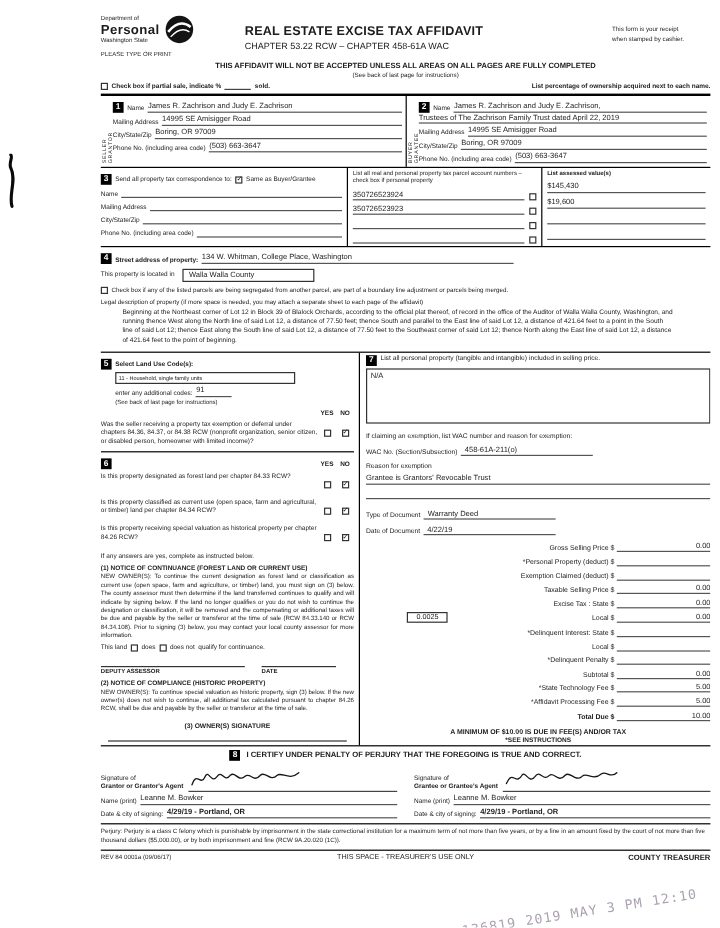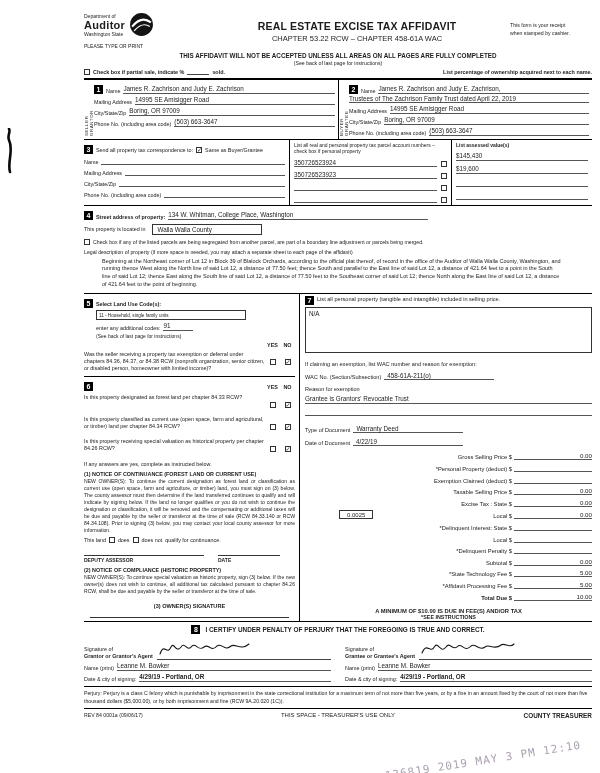--- a/index.html
+++ b/index.html
@@ -9,21 +9,21 @@
   .form { position:absolute; left:84px; top:12px; width:508px; }
 
   
   .header { display:flex; align-items:flex-start; }
   .hdr-left { width:120px; }
   .logo-row { display:flex; align-items:center; gap:4px; }
   .dept1 { font-size:5px; }
   .dept2 { font-size:11px; font-weight:bold; letter-spacing:0.3px; }
   .dept3 { font-size:5px; }
   .type-print { font-size:5px; margin-top:6px; }
-  .hdr-center { flex:1; text-align:center; padding-top:8px; }
+  .hdr-center { flex:1; padding-top:8px; }
   .title { font-size:10.5px; font-weight:bold; letter-spacing:0.2px; }
   .subtitle { font-size:7.5px; margin-top:2px; }
   .hdr-right { width:82px; font-size:5.2px; padding-top:10px; line-height:1.5; }
 
   .warning { text-align:center; font-size:6.3px; font-weight:bold; margin-top:3px; }
   .seeback { text-align:center; font-size:5.2px; margin-top:1px; }
   .partial-row { display:flex; align-items:center; font-size:5.4px; margin-top:3px; gap:3px; }
   .partial-row .spacer { flex:1; }
   .wline { display:inline-block; width:22px; border-bottom:1px solid #444; height:6px; }
 
@@ -128,21 +128,21 @@
   <path d="M8 44 C5 34 12 22 7 12 C5 8 9 3 7 1" stroke="#0a0a0a" stroke-width="2.6" fill="none" stroke-linecap="round"></path>
 </svg>
 
 <div class="form">
 
   <div class="header">
     <div class="hdr-left">
       <div class="logo-row">
         <div class="logo-text">
           <div class="dept1">Department of</div>
-          <div class="dept2">Auditor</div>
+          <div class="dept2">Personal</div>
           <div class="dept3">Washington State</div>
         </div>
         <svg width="25" height="25" viewBox="0 0 24 24">
           <circle cx="12" cy="12" r="11" fill="#141414"></circle>
           <path d="M3 14 Q12 3 21 10" stroke="#fff" stroke-width="2" fill="none"></path>
           <path d="M5 18 Q13 9 20 14" stroke="#fff" stroke-width="1.1" fill="none"></path>
         </svg>
       </div>
       <div class="type-print">PLEASE TYPE OR PRINT</div>
     </div>

